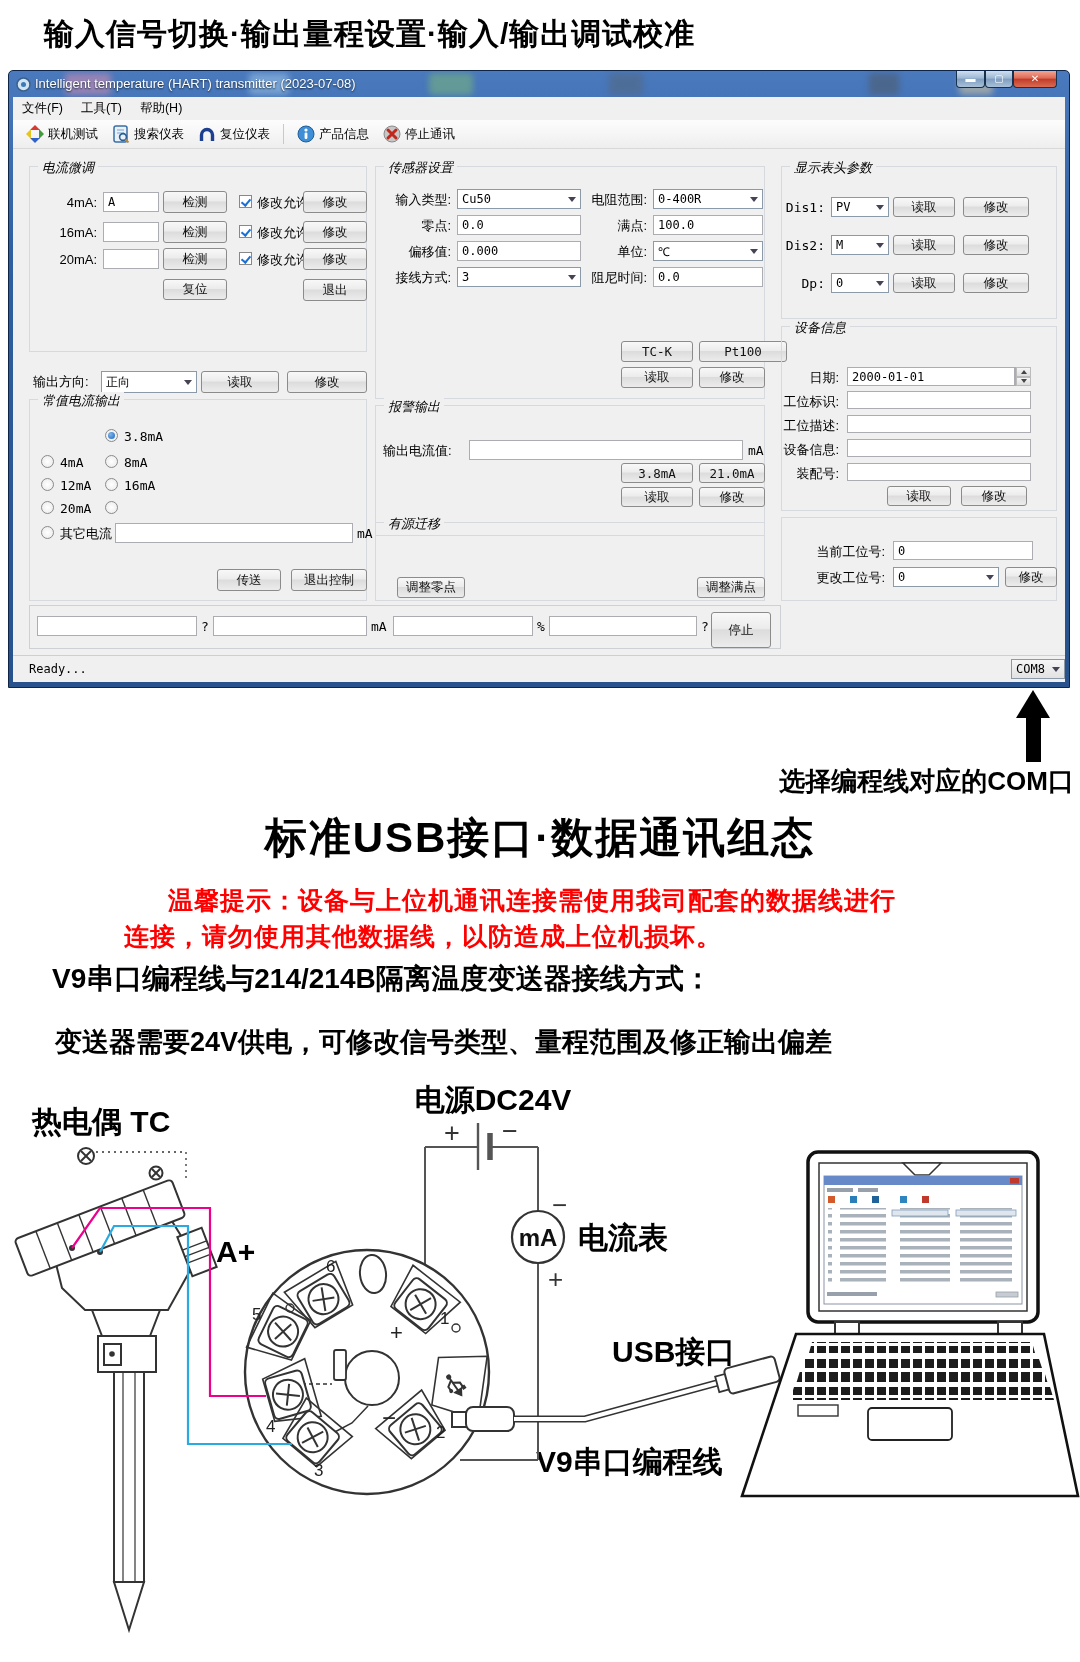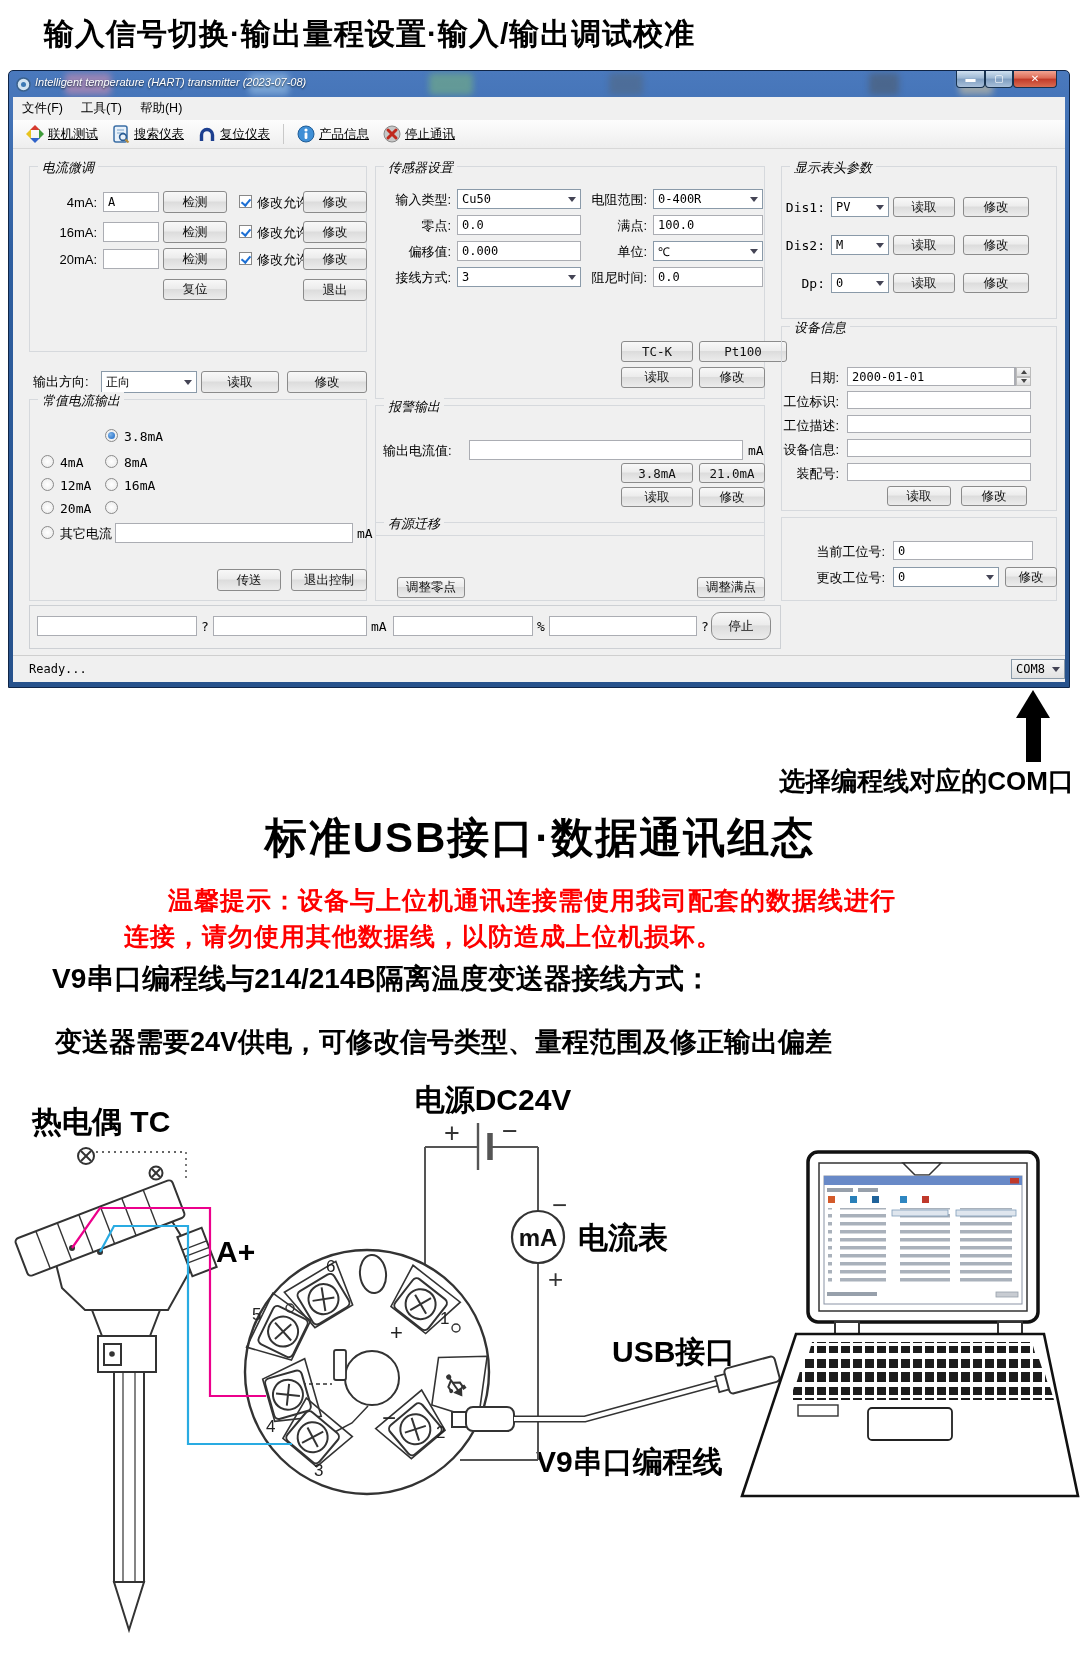--- a/index.html
+++ b/index.html
@@ -28,33 +28,33 @@
   .rad.on::after{content:"";position:absolute;left:2px;top:2px;width:7px;height:7px;border-radius:50%;
        background:radial-gradient(circle at 35% 35%,#7fb4e8,#1a66c4);}
   .mono{font-family:"DejaVu Sans Mono","Liberation Mono",monospace;}
   
   .win{position:absolute;left:8px;top:70px;width:1062px;height:618px;
        background:linear-gradient(#4a79bd,#2f5fa0 30%,#27528c);border:1px solid #0f2547;
        border-radius:5px 5px 0 0;box-sizing:border-box;}
   .winbg{position:absolute;left:4px;top:26px;width:1052px;height:584px;background:#f0f0f0;}
   .tbar{position:absolute;left:0;top:0;right:0;height:26px;overflow:hidden;border-radius:5px 5px 0 0;}
   .blob{position:absolute;top:2px;height:22px;filter:blur(3px);opacity:.55;border-radius:4px;}
-  .ttl{position:absolute;left:26px;top:5px;font-size:11px;color:#fff;text-shadow:0 1px 2px #123;white-space:nowrap;font-style:italic;}
+  .ttl{position:absolute;left:26px;top:5px;font-size:13px;color:#fff;text-shadow:0 1px 2px #123;white-space:nowrap;}
   .wbtn{position:absolute;top:0;height:17px;border:1px solid #17324f;border-top:none;
         border-radius:0 0 4px 4px;box-sizing:border-box;display:flex;align-items:center;justify-content:center;
         color:#fff;font-size:10px;line-height:10px;}
   .wbtn.norm{background:linear-gradient(#cfe0f0,#9db8d4 45%,#7e9dc0 50%,#a9c0da);}
   .wbtn.close{background:linear-gradient(#f2a492,#dd6a55 45%,#c23a28 50%,#d96c52);}
   .menu{position:absolute;left:4px;top:26px;width:1052px;height:23px;background:#f0f0f0;
         border-bottom:1px solid #e2e2e2;display:flex;align-items:center;font-size:12.5px;}
   .mi{padding:3px 9px;}
   .tools{position:absolute;left:4px;top:49px;width:1052px;height:29px;
         background:linear-gradient(#fdfdfd,#eee);border-bottom:1px solid #d8d8d8;
         display:flex;align-items:center;padding-left:6px;box-sizing:border-box;}
-  .tb{display:flex;align-items:center;gap:4px;font-size:12.5px;padding:3px 7px;border-radius:3px;text-decoration:underline;}
+  .tb{display:flex;align-items:center;gap:4px;font-size:12.5px;padding:3px 7px;border-radius:3px;}
   .tsep{width:1px;height:20px;background:#c9c9c9;margin:0 6px;}
   .status{position:absolute;left:4px;top:584px;width:1052px;height:26px;background:#f0f0f0;
         border-top:1px solid #cfcfcf;}
   .spin{position:absolute;width:15px;display:flex;flex-direction:column;border-left:1px solid #abadb3;}
   .spin>div{flex:1;background:linear-gradient(#f6f6f6,#ddd);border:1px solid #bbb;display:flex;align-items:center;justify-content:center;}
   .tri-u{width:0;height:0;border:3px solid transparent;border-bottom:4px solid #444;margin-top:-3px;}
   .tri-d{width:0;height:0;border:3px solid transparent;border-top:4px solid #444;margin-bottom:-3px;}
   
   .h0{position:absolute;left:44px;top:14px;font-size:30px;font-weight:900;letter-spacing:1px;}
   .note{position:absolute;right:6px;top:764px;font-size:26px;font-weight:700;}
@@ -314,21 +314,21 @@
 
   <div class="g" style="left:20px;top:534px;width:752px;height:44px;border-color:#cdd0d4;"></div>
   <div class="inp" style="left:28px;top:545px;width:160px;height:20px;"></div>
   <div class="lbl mono" style="left:192px;top:548px;">?</div>
   <div class="inp" style="left:204px;top:545px;width:154px;height:20px;"></div>
   <div class="lbl mono" style="left:362px;top:548px;">mA</div>
   <div class="inp" style="left:384px;top:545px;width:140px;height:20px;"></div>
   <div class="lbl mono" style="left:528px;top:548px;">%</div>
   <div class="inp" style="left:540px;top:545px;width:148px;height:20px;"></div>
   <div class="lbl mono" style="left:692px;top:548px;">?</div>
-  <div class="btn" style="left:702px;top:541px;width:60px;height:28px;border-radius:9px;">停止</div>
+  <div class="btn" style="left:702px;top:541px;width:60px;height:36px;">停止</div>
 
   <div class="status">
     <span class="lbl mono" style="left:16px;top:6px;font-size:12px;">Ready...</span>
     <div class="dd" style="left:998px;top:3px;width:54px;height:20px;background:linear-gradient(#f6f6f6,#e2e2e2);">
       <span>COM8</span>
         <span class="dda"></span>
     </div>
   </div>
 </div>
 

